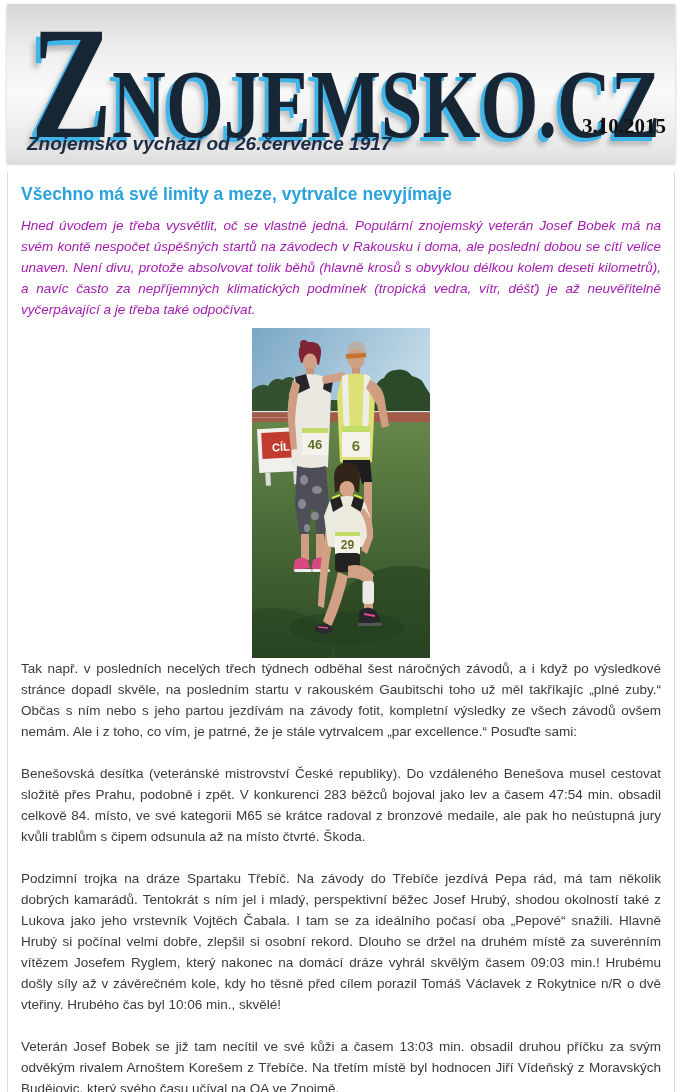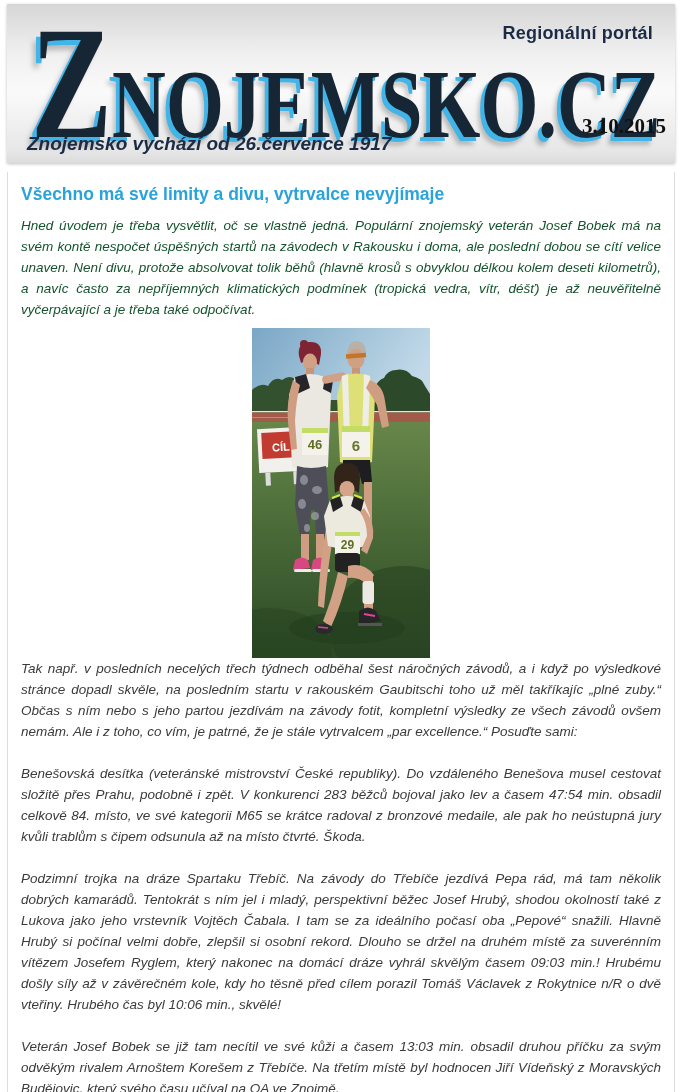--- a/index.html
+++ b/index.html
@@ -56,51 +56,50 @@
     box-sizing:border-box;
   }
   .title{
     margin:4px 0 10px;
     font-size:17.5px;font-weight:bold;
     color:var(--accent-blue,#2aa3db);
   }
   .lead{
     margin:0 0 8px;
     font-size:13.5px;line-height:21px;
-    font-style:italic;color:#14532d;
+    font-style:italic;color:#a21caf;
     text-align:justify;
   }
   figure{margin:0;padding:0;text-align:center;}
   .photo{display:inline-block;vertical-align:top;}
   .credit{
     text-align:right;padding-right:97px;
     font-size:10.5px;color:#6b6b6b;
     margin:10px 0 15px;
   }
   .bodyp{
     margin:0 0 21px;
     font-size:13.5px;line-height:21px;
-    text-align:justify;color:var(--body-text,#3b3b3b);font-style:italic;
+    text-align:justify;color:var(--body-text,#3b3b3b);
   }
 </style>
 </head>
 <body>
 
 <div class="page">
 
   <header class="masthead">
-    <div class="tagline">Regionální portál</div>
     <div class="logo"><span class="logo-initial">Z</span><span class="logo-rest">NOJEMSKO.CZ</span></div>
     <div class="subtitle">Znojemsko vychází od 26.července 1917</div>
     <div class="issue-date">3.10.2015</div>
   </header>
 
   <main class="article">
 
-    <h1 class="title">Všechno má své limity a divu, vytrvalce nevyjímaje</h1>
+    <h1 class="title">Všechno má své limity a meze, vytrvalce nevyjímaje</h1>
 
     <p class="lead">Hned úvodem je třeba vysvětlit, oč se vlastně jedná. Populární znojemský veterán Josef Bobek má na svém kontě nespočet úspěšných startů na závodech v Rakousku i doma, ale poslední dobou se cítí velice unaven. Není divu, protože absolvovat tolik běhů (hlavně krosů s obvyklou délkou kolem deseti kilometrů), a navíc často za nepříjemných klimatických podmínek (tropická vedra, vítr, déšť) je až neuvěřitelně vyčerpávající a je třeba také odpočívat.</p>
 
     <figure>
       <svg class="photo" width="178" height="330" viewBox="0 0 178 330" role="img">
         <defs>
           <linearGradient id="sky" x1="0" y1="0" x2="1" y2="0.35">
             <stop offset="0" stop-color="#7aa7c6"></stop>
               <stop offset="1" stop-color="#c2dae8"></stop>
           </linearGradient>

